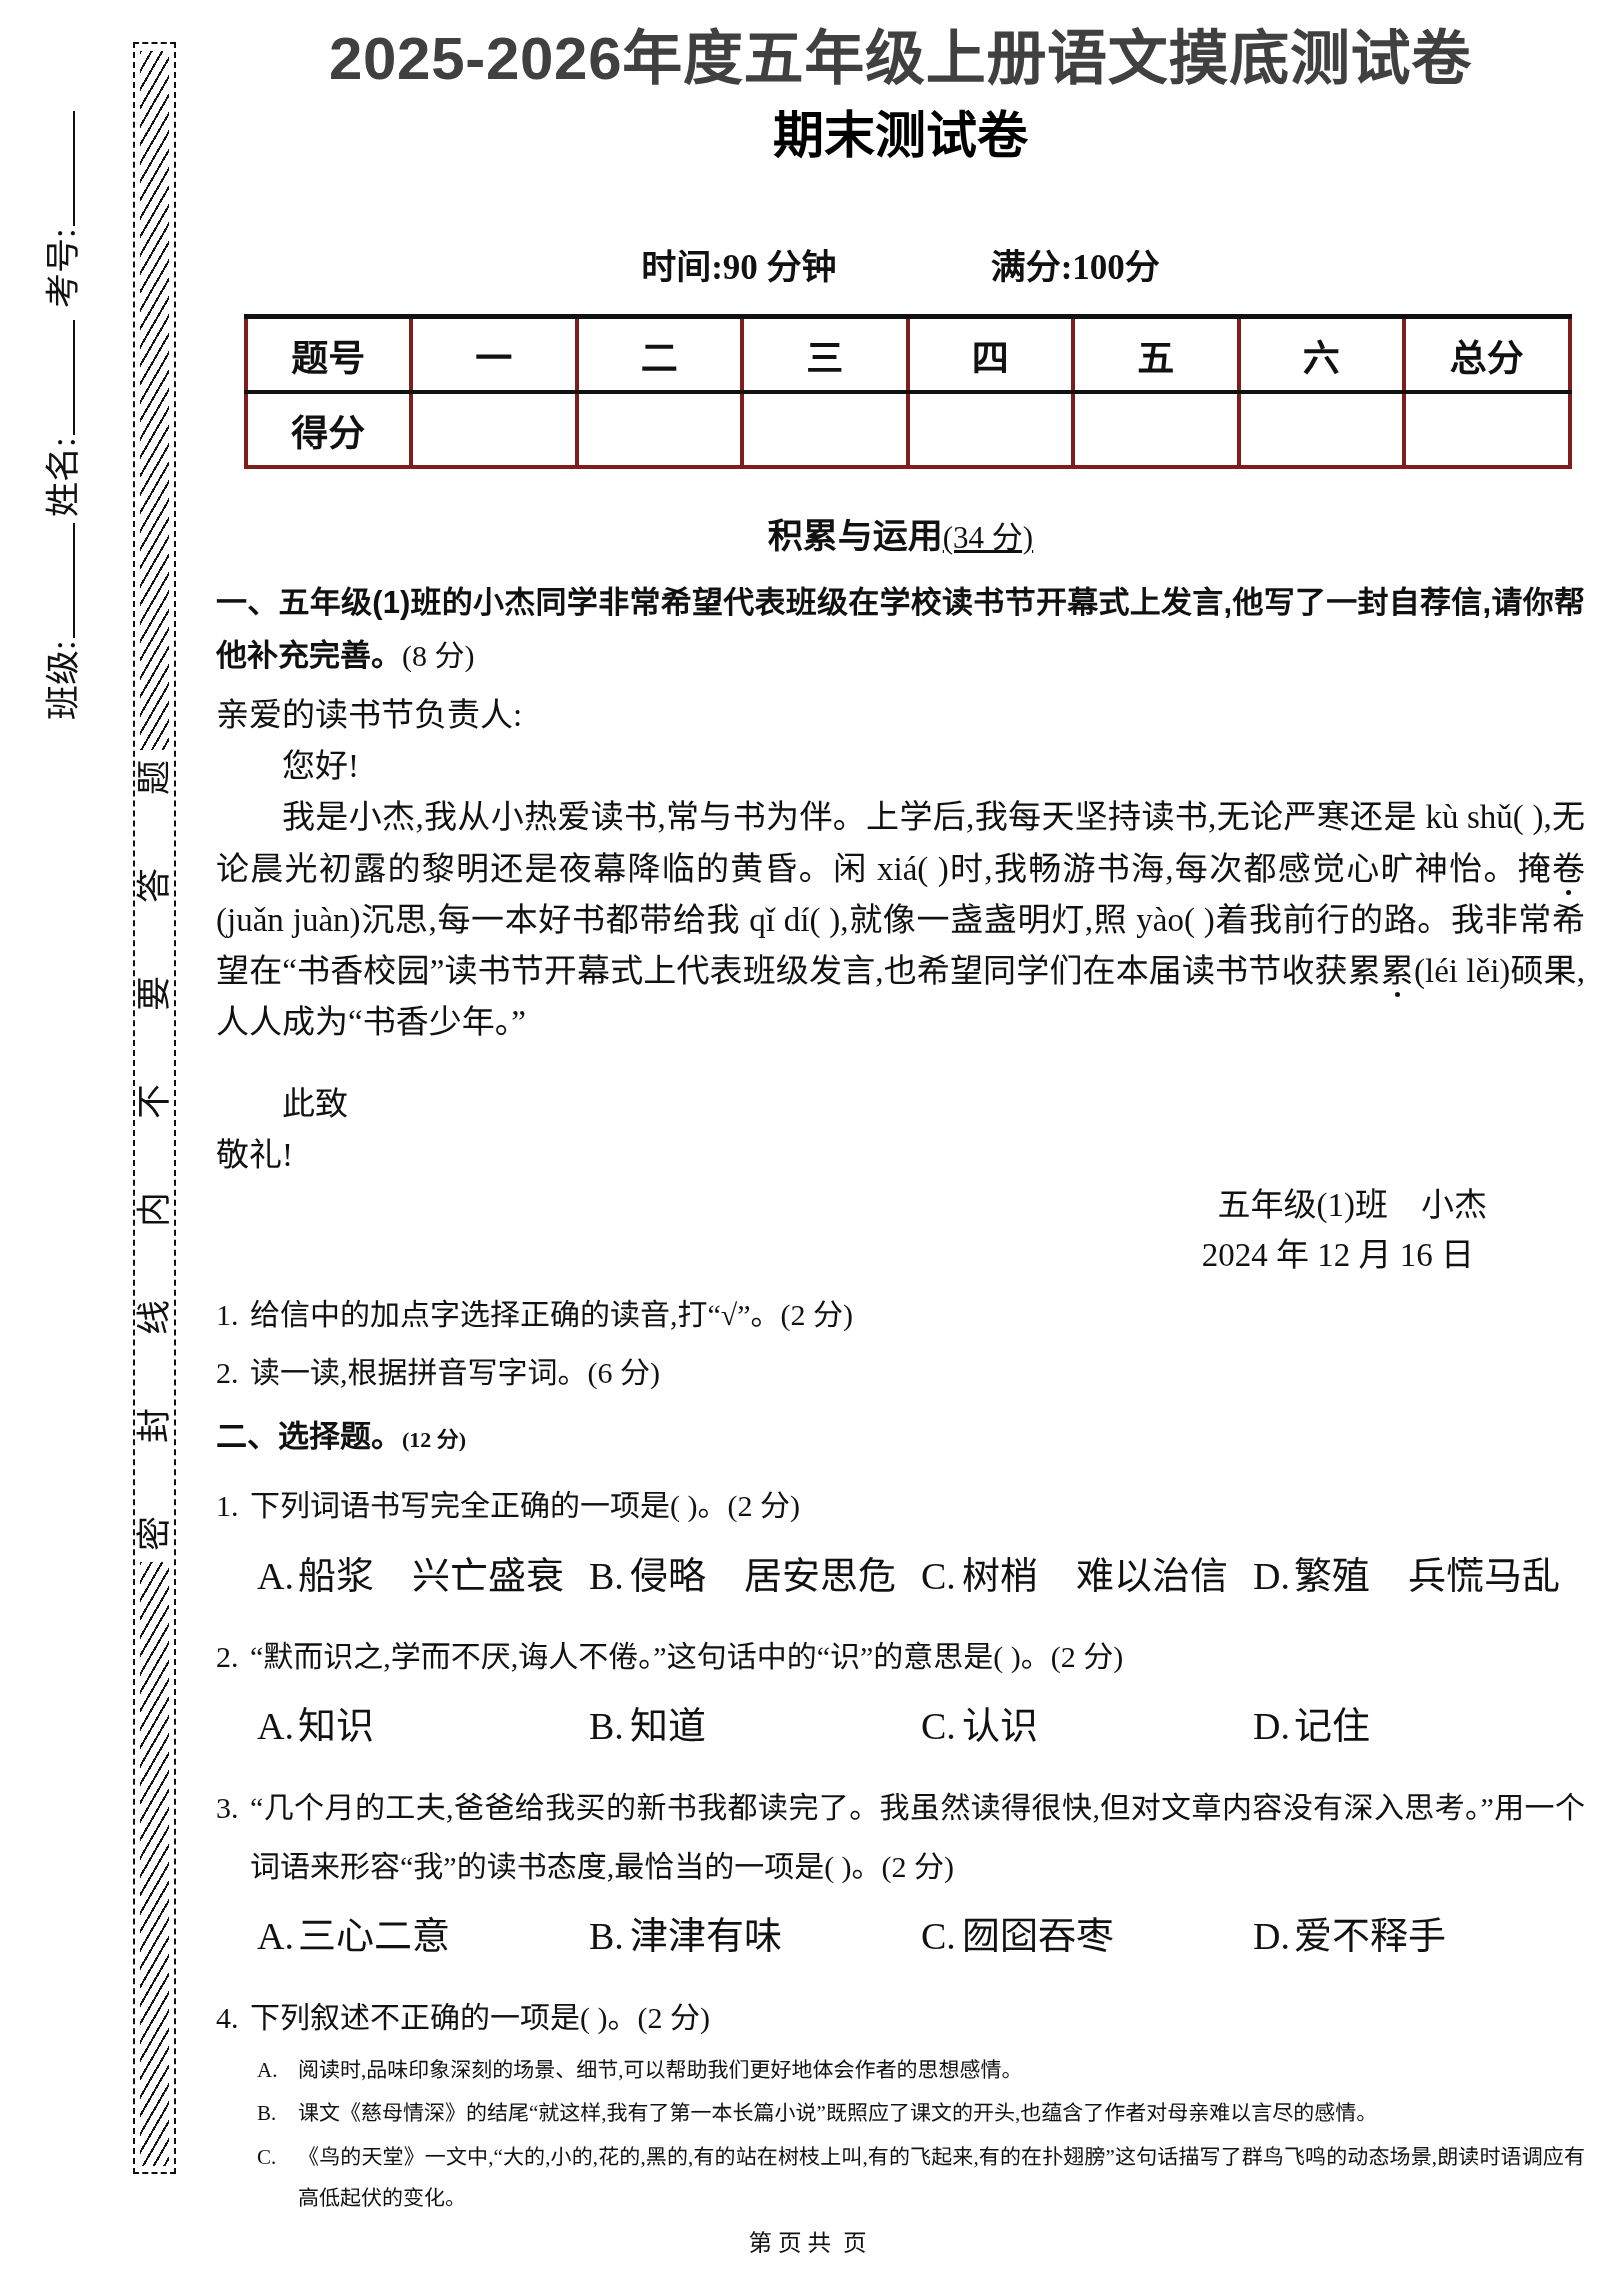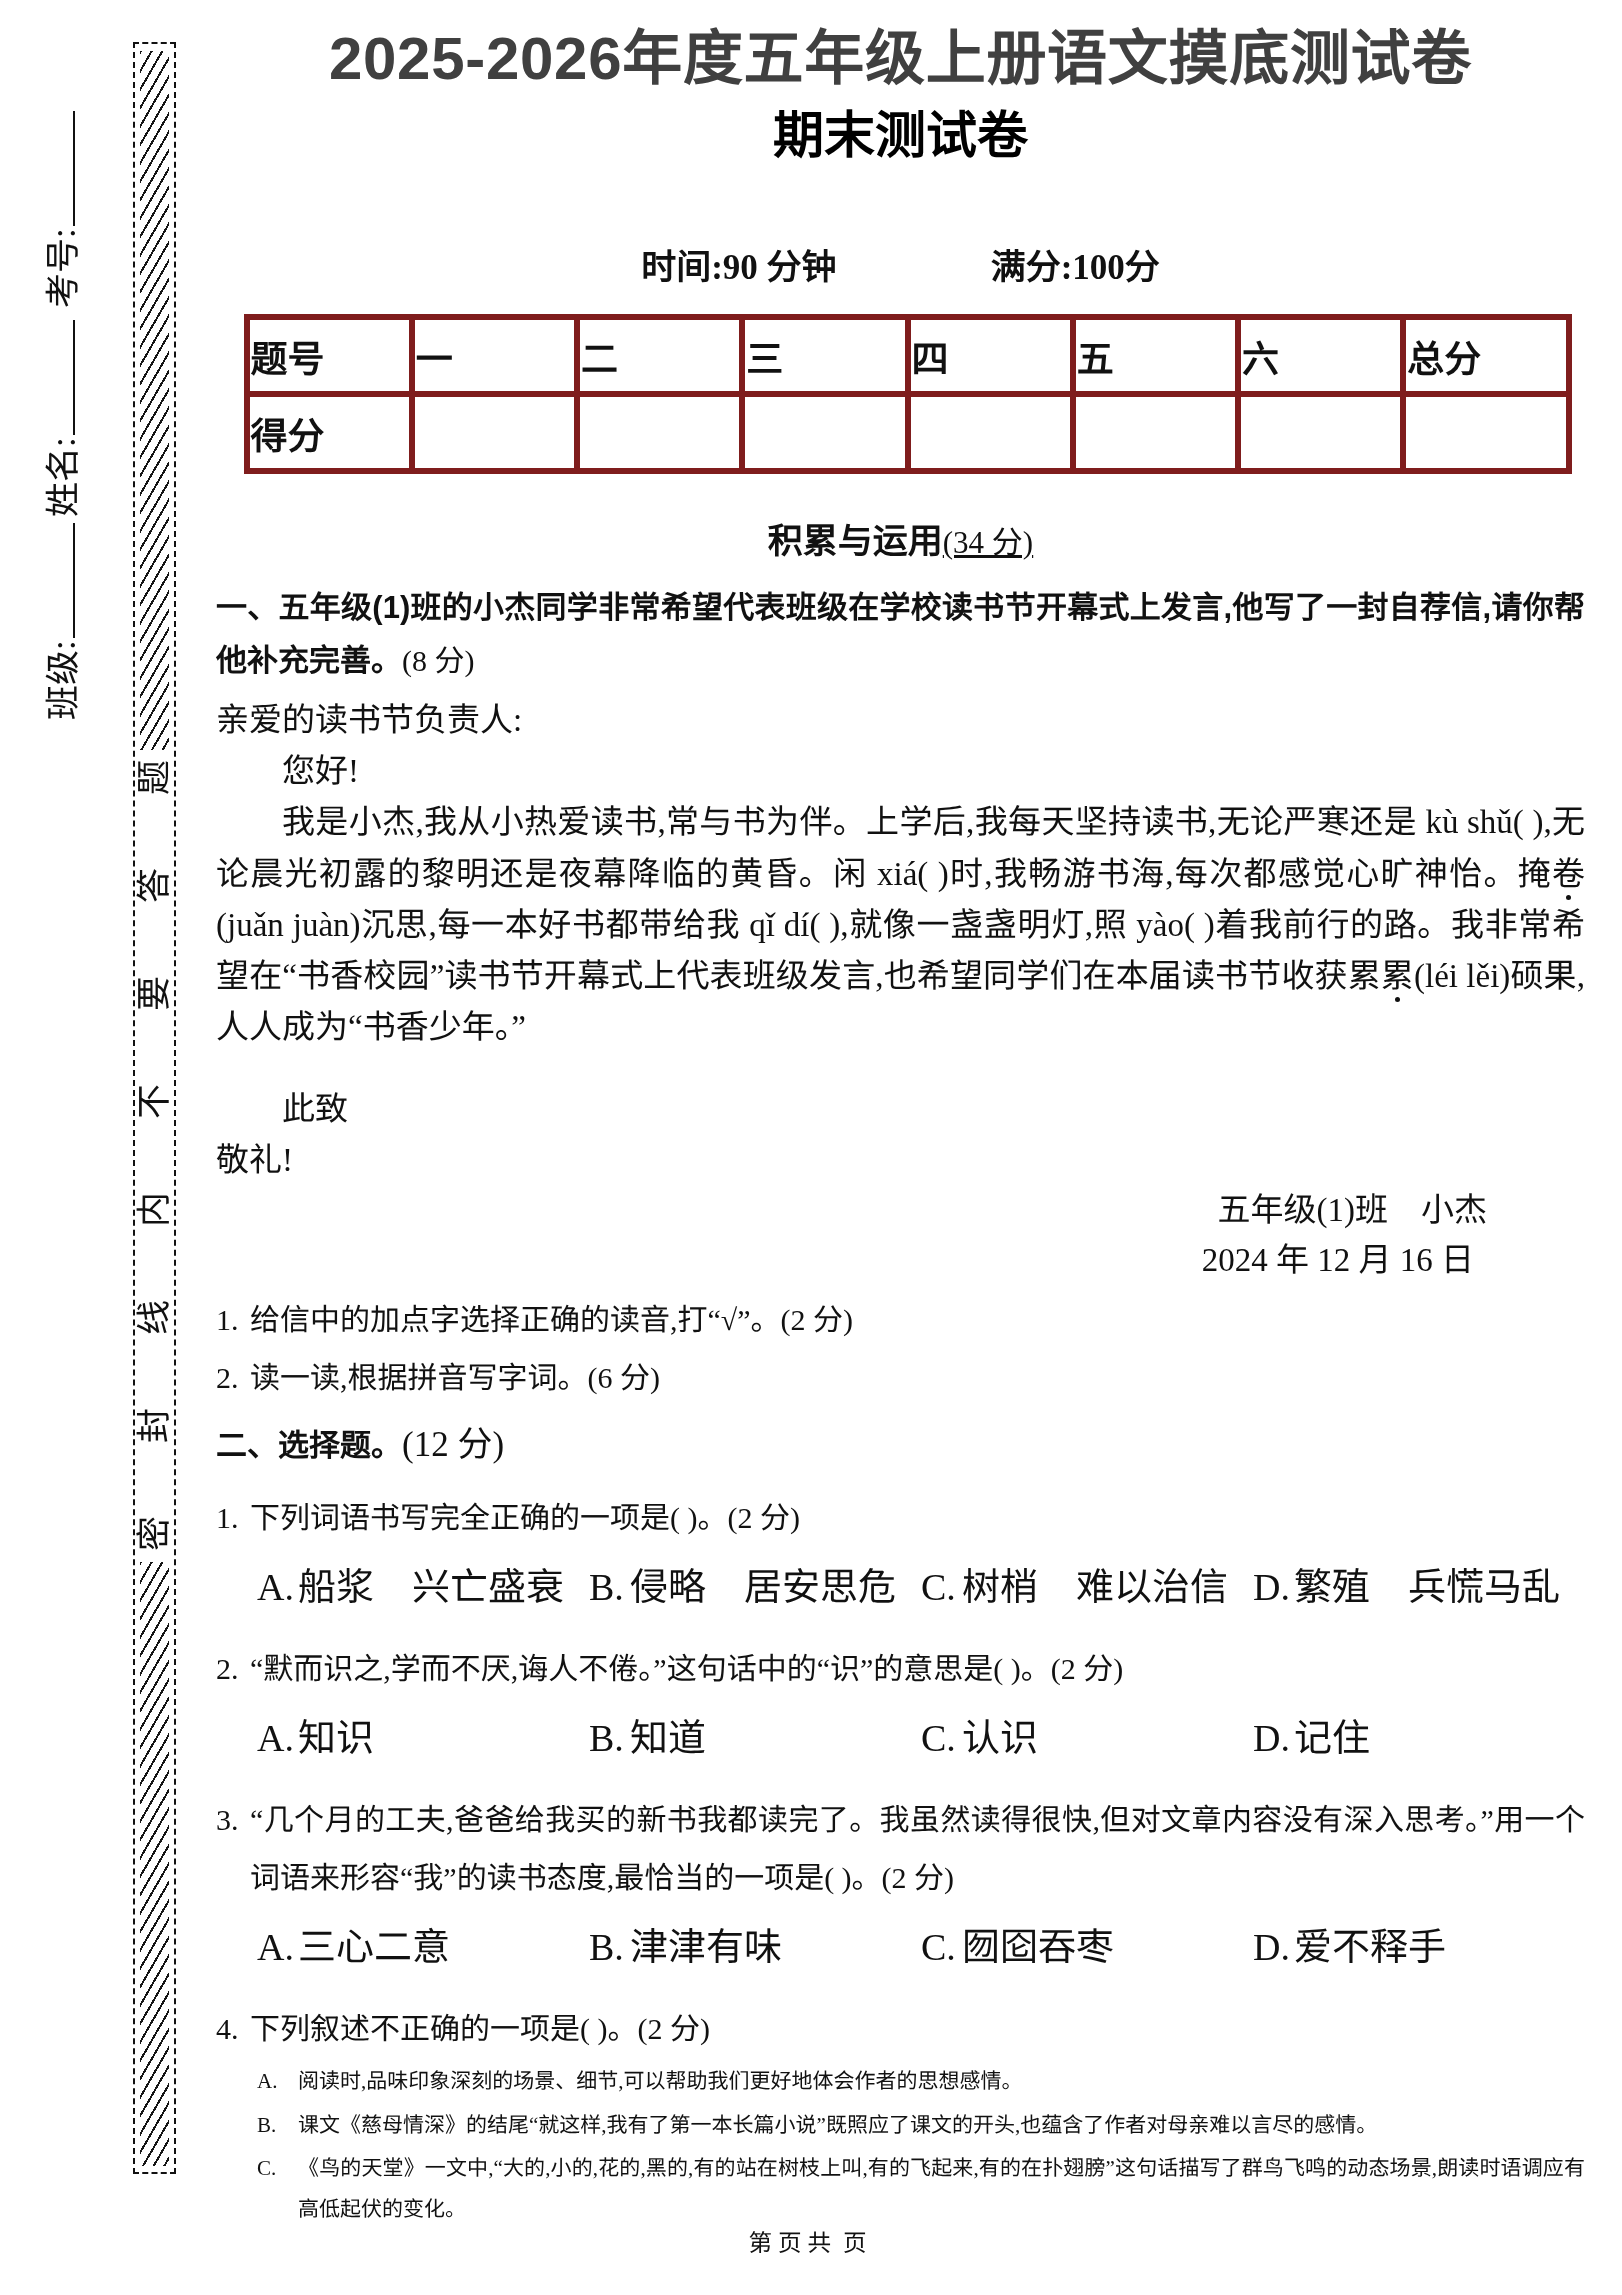--- a/index.html
+++ b/index.html
@@ -70,22 +70,22 @@
   }
   .meta .gap{display:inline-block;width:154px;}
   
   table.score{
     border-collapse:collapse;table-layout:fixed;
     width:1328px;margin:26px 0 0 27.5px;
     border-left:2.6px solid #111;border-right:2.6px solid #111;
     border-top:5.9px solid #111;border-bottom:3.3px solid #111;
   }
   table.score td{
-    border:6px solid #7f1d1d;
-    height:69px;text-align:left;vertical-align:middle;
+    border:4px solid #7f1d1d;
+    height:69px;text-align:center;vertical-align:middle;
     font-size:37px;font-weight:600;
   }
   table.score tr.hdr td{border-bottom:4.6px solid #111;}
   
   .sec-heading{
     margin:47px 0 0;text-align:center;font-size:35px;line-height:1.15;
   }
   .sec-heading .hz{font-family:"Liberation Sans", sans-serif;font-weight:bold;}
   .sec-heading .pts{font-size:31px;font-weight:normal;text-decoration:underline;}
   .intro{
@@ -108,21 +108,21 @@
     content:"";position:absolute;left:50%;bottom:-0.26em;
     width:0.17em;height:0.17em;margin-left:-0.085em;
     background:#111;border-radius:50%;
   }
   
   .subq{margin:9.2px 0 0;font-size:30px;line-height:1.65;}
   .part2-heading{
     margin:14.4px 0 0;font-size:31px;line-height:1.6;
     font-family:"Liberation Sans", sans-serif;font-weight:bold;
   }
-  .part2-heading .pts{font-family:"Liberation Serif", serif;font-weight:normal;font-size:35px;}
+  .part2-heading .pts{font-family:"Liberation Serif", serif;font-weight:bold;font-size:22px;}
   .q{
     margin:15.7px 0 0;font-size:30px;line-height:1.95;
     padding-left:34px;text-indent:-34px;text-align:justify;
   }
   .lbl{display:inline-block;width:34px;text-indent:0;}
   .lbl.opt{width:41px;}
   .opts-grid{
     display:grid;grid-template-columns:1fr 1fr 1fr 1fr;
     margin:2.6px 0 0 41px;
     font-size:38px;line-height:1.95;

